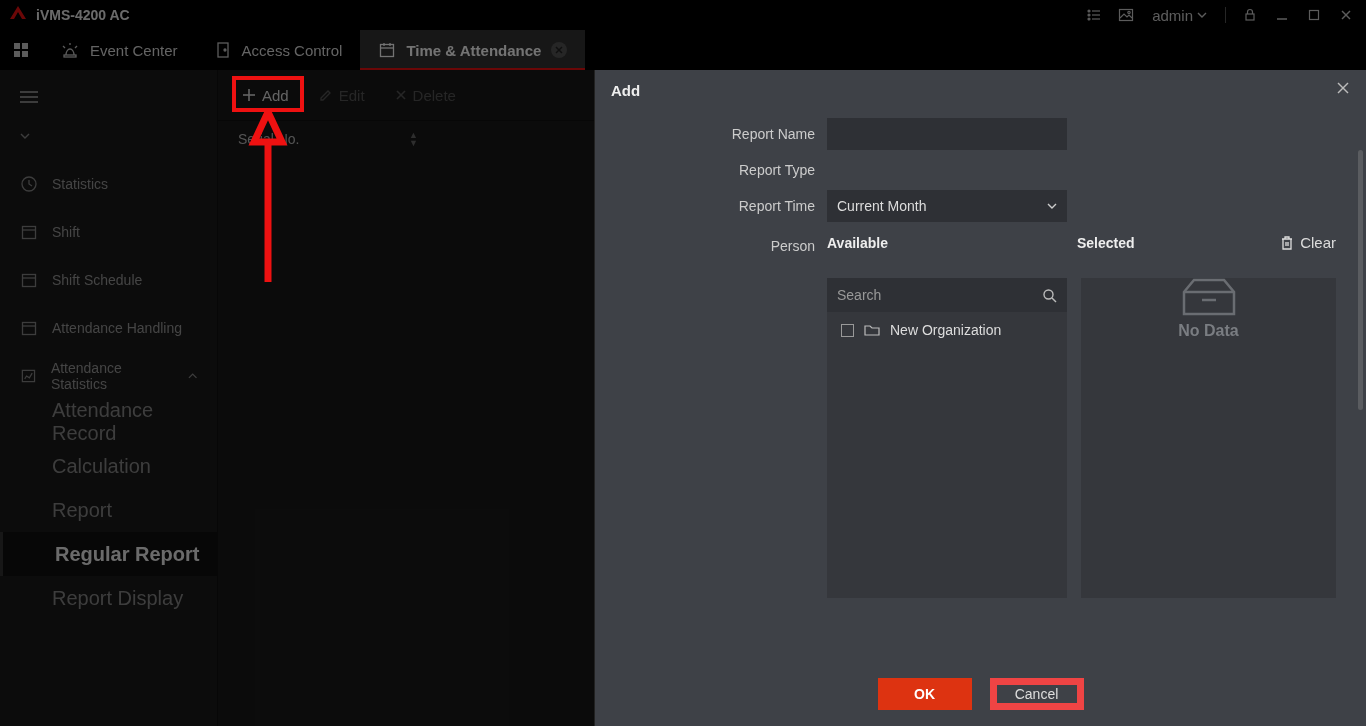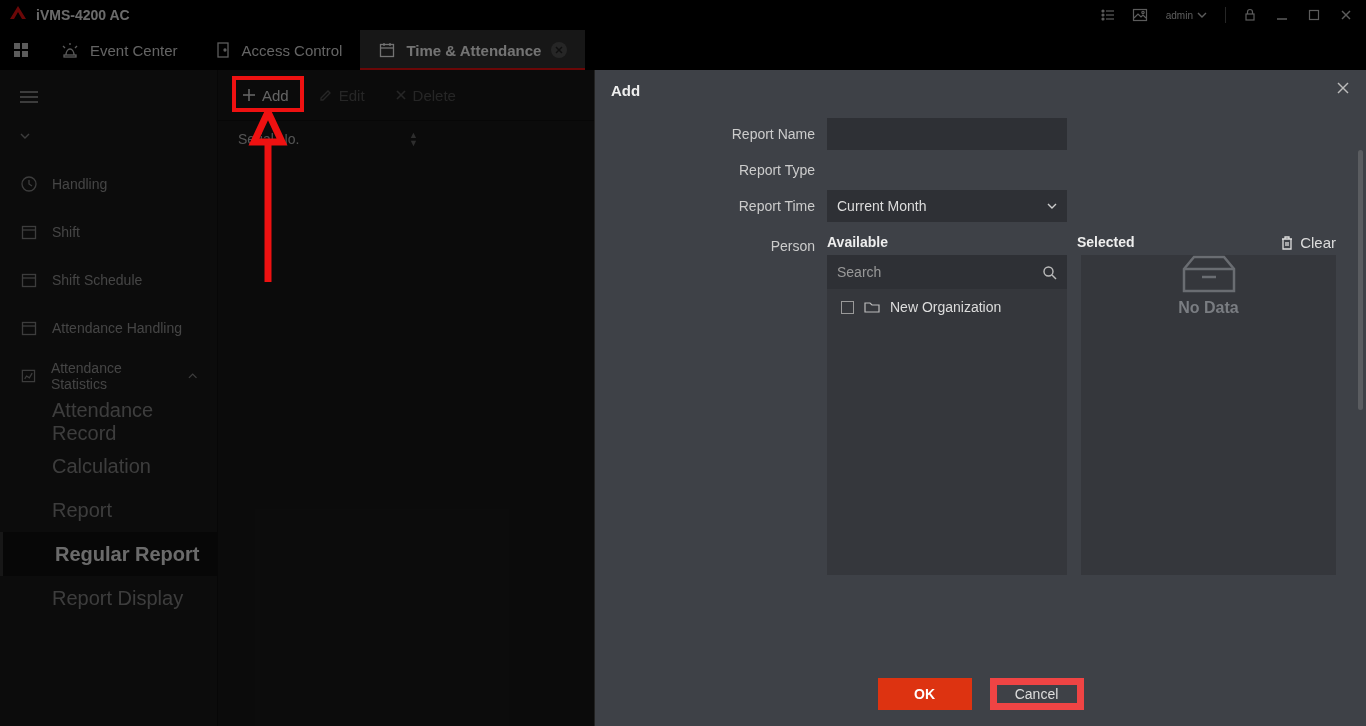--- a/index.html
+++ b/index.html
@@ -22,21 +22,21 @@
     background:#000;
     display:flex;
     align-items:center;
     padding:0 8px;
     gap:8px;
   }
   .titlebar .logo svg{display:block;}
   .titlebar .title {color:#eee;font-size:14px;font-weight:600;}
   .titlebar .spacer{flex:1;}
   .titlebar .icon-btn{width:24px;height:24px;display:flex;align-items:center;justify-content:center;color:#ccc;}
-  .titlebar .user{display:flex;align-items:center;gap:4px;color:#ccc;font-size:10px;padding:0 6px;}
+  .titlebar .user{display:flex;align-items:center;gap:4px;color:#ccc;font-size:15px;padding:0 6px;}
   .divider{width:1px;height:16px;background:#555;margin:0 4px;}
   
   .main-tabs {
     height:40px;
     background:#000;
     display:flex;
     align-items:stretch;
   }
   .main-tabs .tab {
     display:flex;align-items:center;gap:10px;padding:0 18px;color:#ddd;font-size:15px;position:relative;
@@ -106,21 +106,21 @@
   .modal-head .title{color:#eee;font-size:15px;font-weight:600;}
   .modal-head .close{color:#bbb;}
   .modal-body{flex:1;padding:8px 30px 0 30px;overflow:hidden;}
   .form-row{display:flex;align-items:center;margin-bottom:12px;}
   .form-row .label{width:190px;text-align:right;margin-right:12px;color:#ccc;font-size:14px;}
   .form-row .field{width:240px;height:32px;background:#2e3035;color:#ddd;padding:0 10px;display:flex;align-items:center;justify-content:space-between;font-size:14px;}
   .form-row .input{width:240px;height:32px;background:#2e3035;border:none;color:#ddd;padding:0 10px;font-size:14px;}
   .person-area{display:flex;align-items:flex-start;margin-top:6px;}
   .person-area .label{width:190px;text-align:right;margin-right:12px;color:#ccc;font-size:14px;padding-top:4px;}
   .person-cols{flex:1;}
-  .person-header{display:flex;margin-bottom:4px;}
+  .person-header{display:flex;align-items:center;margin-bottom:27px;}
   .person-header .avail{width:250px;color:#eee;font-weight:600;font-size:14px;}
   .person-header .sel{width:180px;color:#eee;font-weight:600;font-size:14px;}
   .person-header .clear{display:flex;align-items:center;gap:6px;color:#ddd;font-size:15px;margin-left:auto;}
   .lists{display:flex;gap:14px;}
   .listbox{width:240px;height:320px;background:#35373c;display:flex;flex-direction:column;}
   .listbox.selected{flex:1;}
   .search-row{height:34px;background:#2e3035;display:flex;align-items:center;padding:0 10px;}
   .search-row input{flex:1;background:transparent;border:none;color:#ccc;font-size:14px;}
   .search-row input::placeholder{color:#999;}
   .org-row{display:flex;align-items:center;gap:10px;padding:10px 14px;color:#ddd;font-size:14px;}
@@ -245,21 +245,21 @@
     <div class="nav-item parent">
       <svg width="10" height="10" viewBox="0 0 10 10">
           <path d="M1 3 L5 7 L9 3" stroke="#888" fill="none" stroke-width="1.4"></path>
         </svg>
     </div>
     <div class="nav-item">
       <svg width="18" height="18" viewBox="0 0 18 18" stroke="#888" fill="none" stroke-width="1.3">
           <circle cx="9" cy="9" r="7"></circle>
           <path d="M9 5 V9 L12 11"></path>
         </svg>
-      <span>Handling</span>
+      <span>Statistics</span>
     </div>
     <div class="nav-item">
       <svg width="18" height="18" viewBox="0 0 18 18" stroke="#888" fill="none" stroke-width="1.3">
           <rect x="2.5" y="3.5" width="13" height="12"></rect>
           <line x1="2.5" y1="7" x2="15.5" y2="7"></line>
         </svg>
       <span>Shift</span>
     </div>
     <div class="nav-item">
       <svg width="18" height="18" viewBox="0 0 18 18" stroke="#888" fill="none" stroke-width="1.3">

